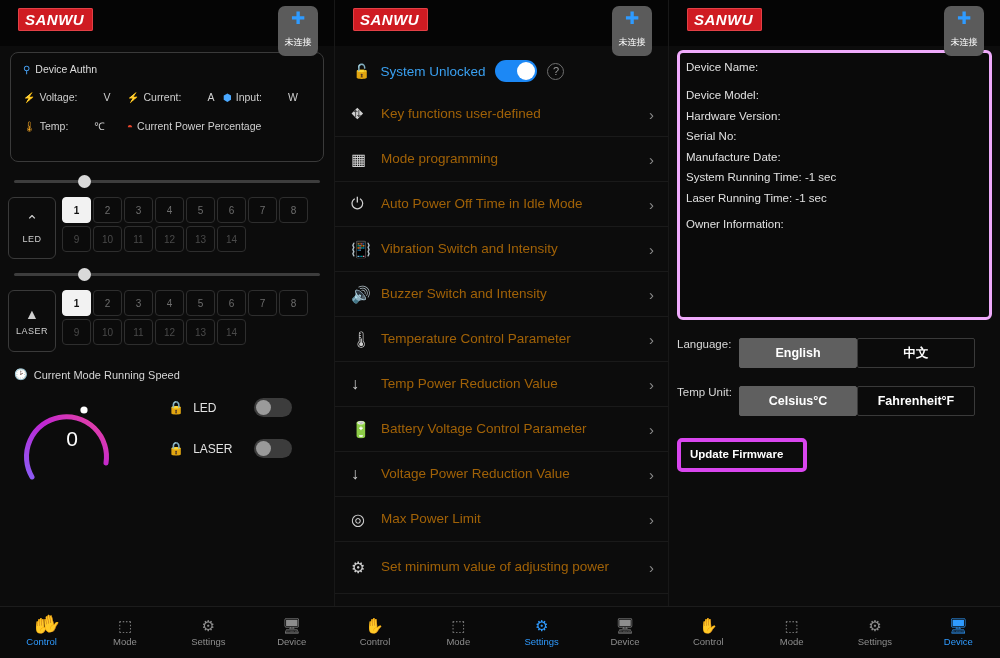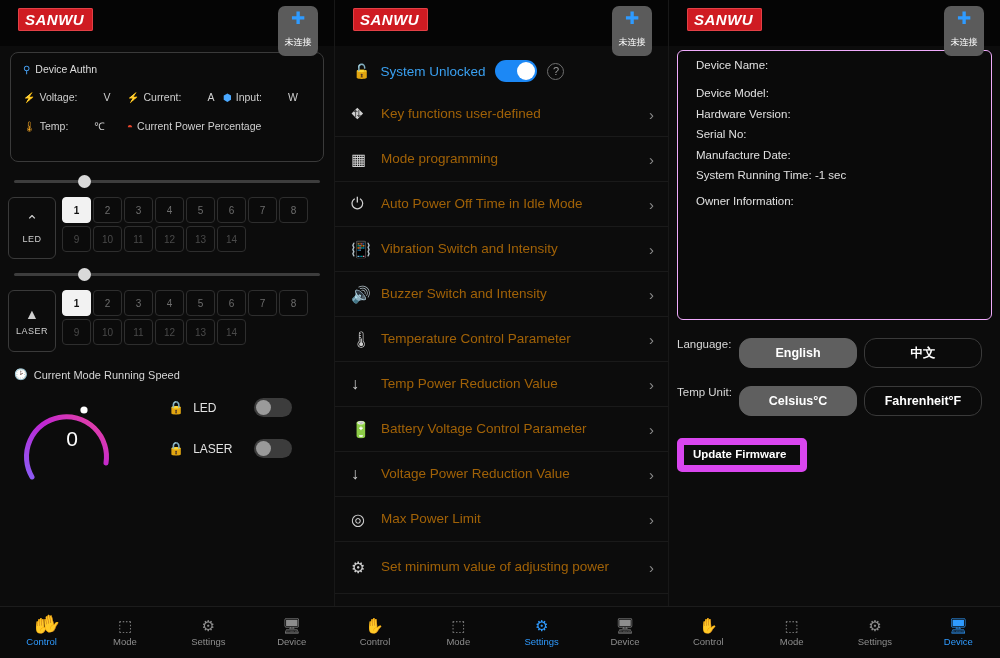--- a/index.html
+++ b/index.html
@@ -126,38 +126,38 @@
     width: 30px; font-size: 16px; color: #cfcfcf; flex: none;
     display: flex; align-items: center;
   }
   .menu-item .mi-label { flex: 1; font-size: 13.5px; color: #a16207; line-height: 1.25; }
   .menu-item .chev { color: #8b8b8b; font-size: 15px; }
   .menu-item.tall { height: 52px; }
 
   
   .info-box {
     margin: 4px 8px 0 8px; height: 270px;
-    border: 1px solid #f0abfc; border-radius: 6px;
-    background: #0a0a0a; padding: 8px 10px 8px 18px;
+    border: 3px solid #f0abfc; border-radius: 6px;
+    background: #0a0a0a; padding: 8px 10px 8px 6px;
     overflow: hidden;
   }
   .info-line { font-size: 11.5px; color: #e0e0e0; margin-bottom: 8.5px; white-space: nowrap; }
   .info-line .v { color: #e0e0e0; }
   .opt-row { display: flex; align-items: flex-start; margin: 18px 0 0 8px; }
   .opt-label { width: 62px; font-size: 11.5px; color: #d8d8d8; }
   .opt-btn {
-    width: 118px; height: 30px; border-radius: 12px;
+    width: 118px; height: 30px; border-radius: 2px;
     display: flex; align-items: center; justify-content: center;
     font-size: 12.5px; color: #fff; background: #0b0b0b;
-    border: 1px solid #3a3a3a; margin-right: 7px; font-weight: bold;
+    border: 1px solid #3a3a3a; margin-right: 0; font-weight: bold;
   }
   .opt-btn.sel { background: #5f5f5f; border-color: #5f5f5f; }
   .fw-btn {
     margin: 22px 0 0 8px; width: 130px; height: 34px;
-    border: 7px solid #d946ef; border-radius: 5px;
+    border: 4px solid #d946ef; border-radius: 5px;
     display: flex; align-items: center; padding-left: 9px;
     font-size: 11.5px; color: #fff; line-height: 1.15; font-weight: bold;
   }
 
   
   .navbar {
     position: absolute; left: 0; bottom: 0;
     width: 1000px; height: 52px;
     background: #0a0a0a; border-top: 1px solid #1c1c1c;
     display: flex;
@@ -437,20 +437,24 @@
         <span class="v"></span>
       </div>
       <div class="info-line">
         <span>Manufacture Date:</span>
         <span class="v"></span>
       </div>
       <div class="info-line">
         <span>System Running Time:</span>
         <span class="v">-1 sec</span>
       </div>
+      <div class="info-line">
+        <span>Laser Running Time:</span>
+        <span class="v">-1 sec</span>
+      </div>
       <div class="info-line" style="margin-top:14px">
         <span>Owner Information:</span>
         <span class="v"></span>
       </div>
     </div>
 
     <div class="opt-row">
       <span class="opt-label">Language:</span>
       <span class="opt-btn sel">English</span>
       <span class="opt-btn">中文</span>

